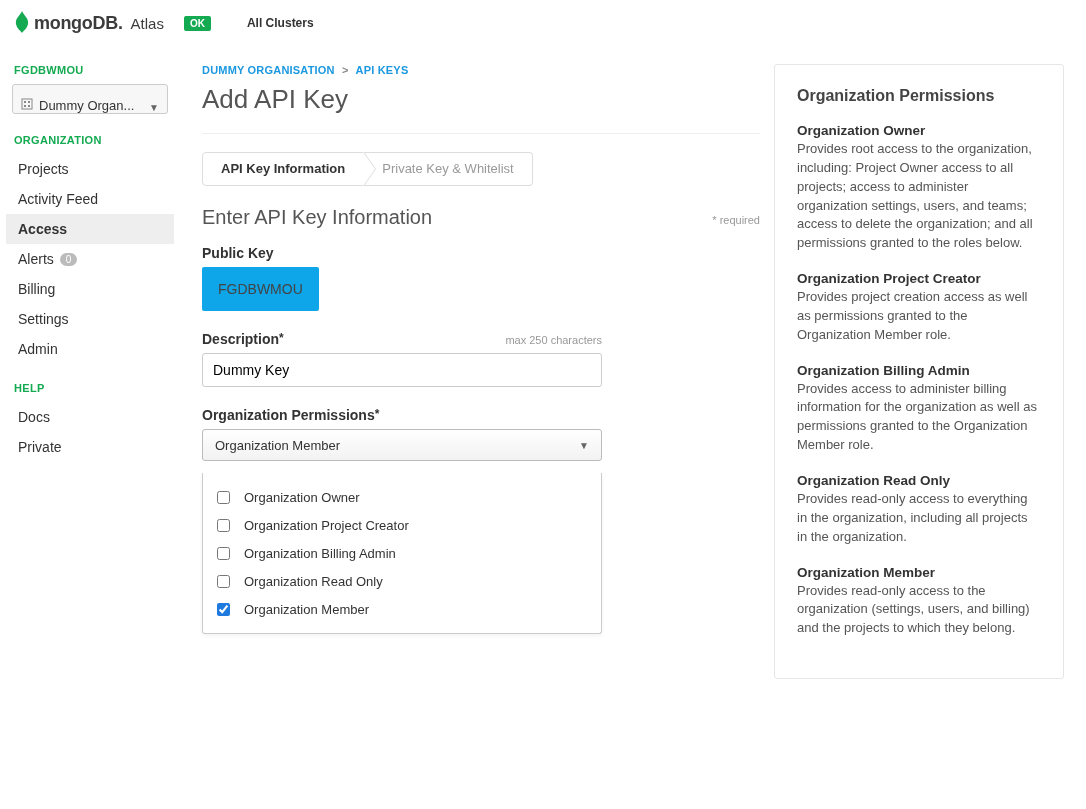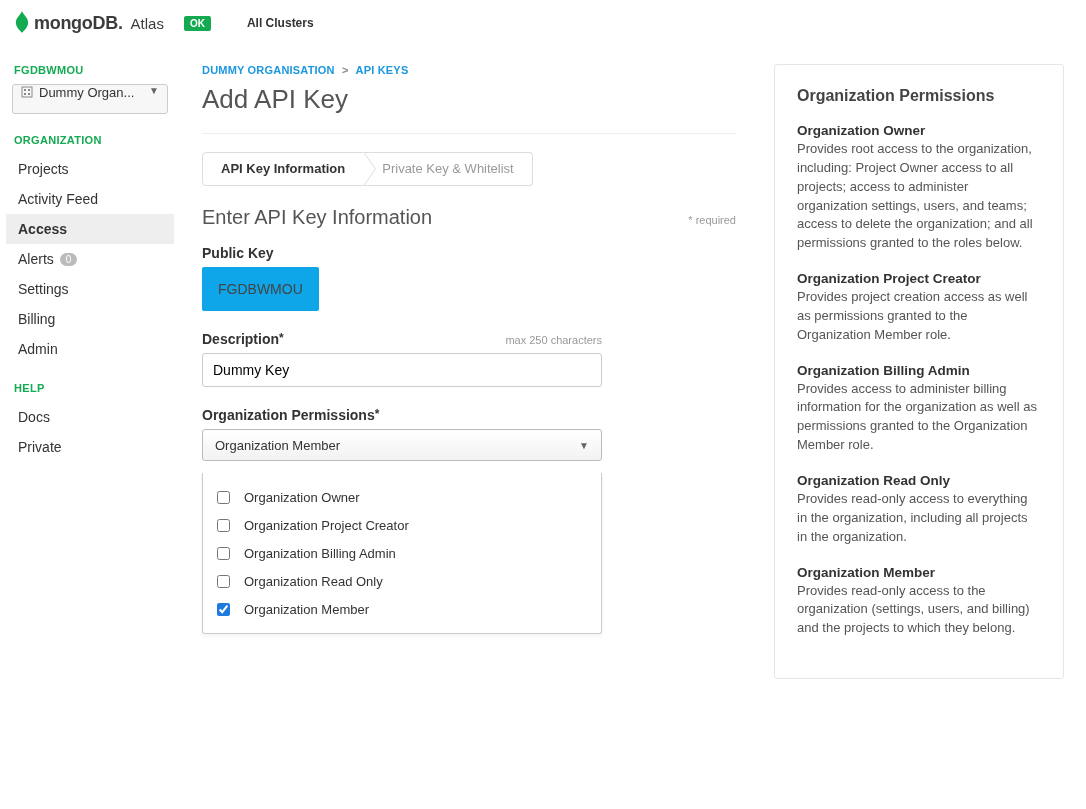--- a/index.html
+++ b/index.html
@@ -8,30 +8,30 @@
   .logo-wrap { display: flex; align-items: center; gap: 4px; }
   .leaf-icon { color: #13aa52; }
   .logo-text { font-size: 18px; font-weight: 700; color: #3c3c3c; letter-spacing: -0.3px; }
   .logo-sub { font-size: 15px; color: #3c3c3c; margin-left: 4px; }
   .badge-ok { background: #13aa52; color: #fff; font-size: 10px; font-weight: 700; padding: 2px 6px; border-radius: 2px; margin-left: 20px; }
   .all-clusters { margin-left: 36px; font-size: 12px; font-weight: 600; color: #333; }
 
   .layout { display: flex; }
   .sidebar { width: 180px; flex-shrink: 0; padding: 18px 6px; }
   .side-label { font-size: 11px; font-weight: 700; color: #13aa52; letter-spacing: 0.3px; padding: 0 8px 8px; }
-  .context-select { margin: 0 6px 20px; border: 1px solid #ccc; border-radius: 3px; background: #f7f7f7; height: 30px; display: flex; align-items: flex-start; padding: 0 8px; gap: 6px; cursor: pointer; }
+  .context-select { margin: 0 6px 20px; border: 1px solid #ccc; border-radius: 3px; background: #f7f7f7; height: 30px; display: flex; align-items: flex-end; padding: 0 8px; gap: 6px; cursor: pointer; }
   .context-select .txt { flex: 1; font-size: 13px; color: #333; white-space: nowrap; overflow: hidden; text-overflow: ellipsis; }
   .caret { font-size: 10px; color: #666; }
 
   .nav-group { margin-bottom: 18px; }
   .nav-item { display: flex; align-items: center; height: 30px; padding: 0 12px; font-size: 14px; color: #333; cursor: pointer; }
   .nav-item.active { background: #eee; font-weight: 700; }
   .count-badge { background: #bbb; color: #fff; font-size: 10px; border-radius: 8px; padding: 1px 6px; margin-left: 6px; }
 
-  .main { flex: 1; padding: 18px 22px; min-width: 0; display: flex; gap: 38px; }
+  .main { flex: 1; padding: 18px 22px; min-width: 0; display: flex; gap: 14px; }
   .main-left { flex: 1; min-width: 0; }
   .crumbs { font-size: 11px; font-weight: 700; color: #1B98E0; letter-spacing: 0.2px; }
   .crumbs a { color: #1B98E0; text-decoration: none; }
   .crumbs .sep { color: #888; margin: 0 4px; }
   h1.page-title { font-size: 26px; font-weight: 400; color: #555; margin: 8px 0 18px; }
   .hr { border-top: 1px solid #eee; margin-bottom: 18px; }
 
   .steps { display: flex; margin-bottom: 20px; }
   .step { border: 1px solid #ddd; height: 34px; line-height: 32px; padding: 0 18px; font-size: 13px; position: relative; background: #fff; }
   .step.active { font-weight: 700; color: #333; border-radius: 4px 0 0 4px; }
@@ -110,24 +110,24 @@
             <span>Activity Feed</span>
           </div>
           <div class="nav-item active">
             <span>Access</span>
           </div>
           <div class="nav-item">
             <span>Alerts</span>
             <span class="count-badge">0</span>
           </div>
           <div class="nav-item">
+            <span>Billing</span>
+          </div>
+          <div class="nav-item">
             <span>Settings</span>
-          </div>
-          <div class="nav-item">
-            <span>Billing</span>
           </div>
           <div class="nav-item">
             <span>Admin</span>
           </div>
         </div>
     </div>
 
     <div class="nav-group">
       <div class="side-label">HELP</div>
       <div id="help-nav">

